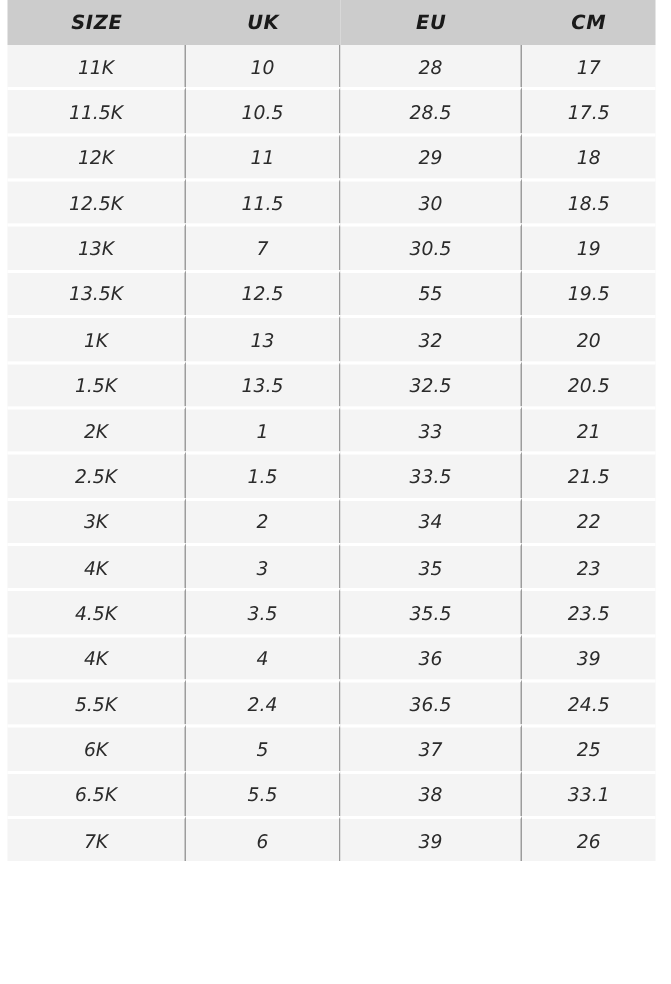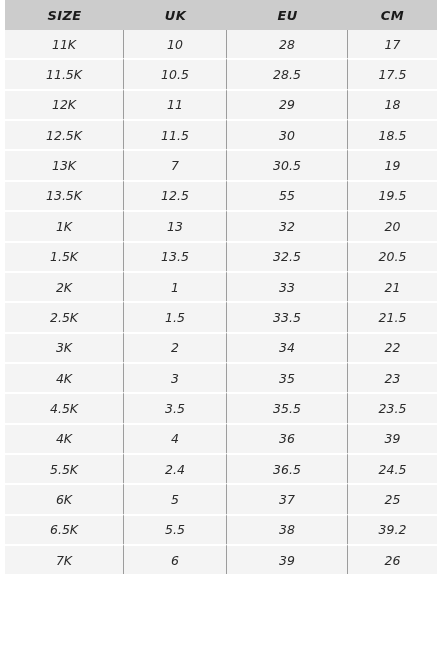--- a/index.html
+++ b/index.html
@@ -187,21 +187,21 @@
         <tr>
           <td>6K</td>
           <td>5</td>
           <td>37</td>
           <td>25</td>
         </tr>
         <tr>
           <td>6.5K</td>
           <td>5.5</td>
           <td>38</td>
-          <td>39.2</td>
+          <td>33.1</td>
         </tr>
         <tr>
           <td>7K</td>
           <td>6</td>
           <td>39</td>
           <td>26</td>
         </tr>
       </tbody>
   </table>
 </div>

